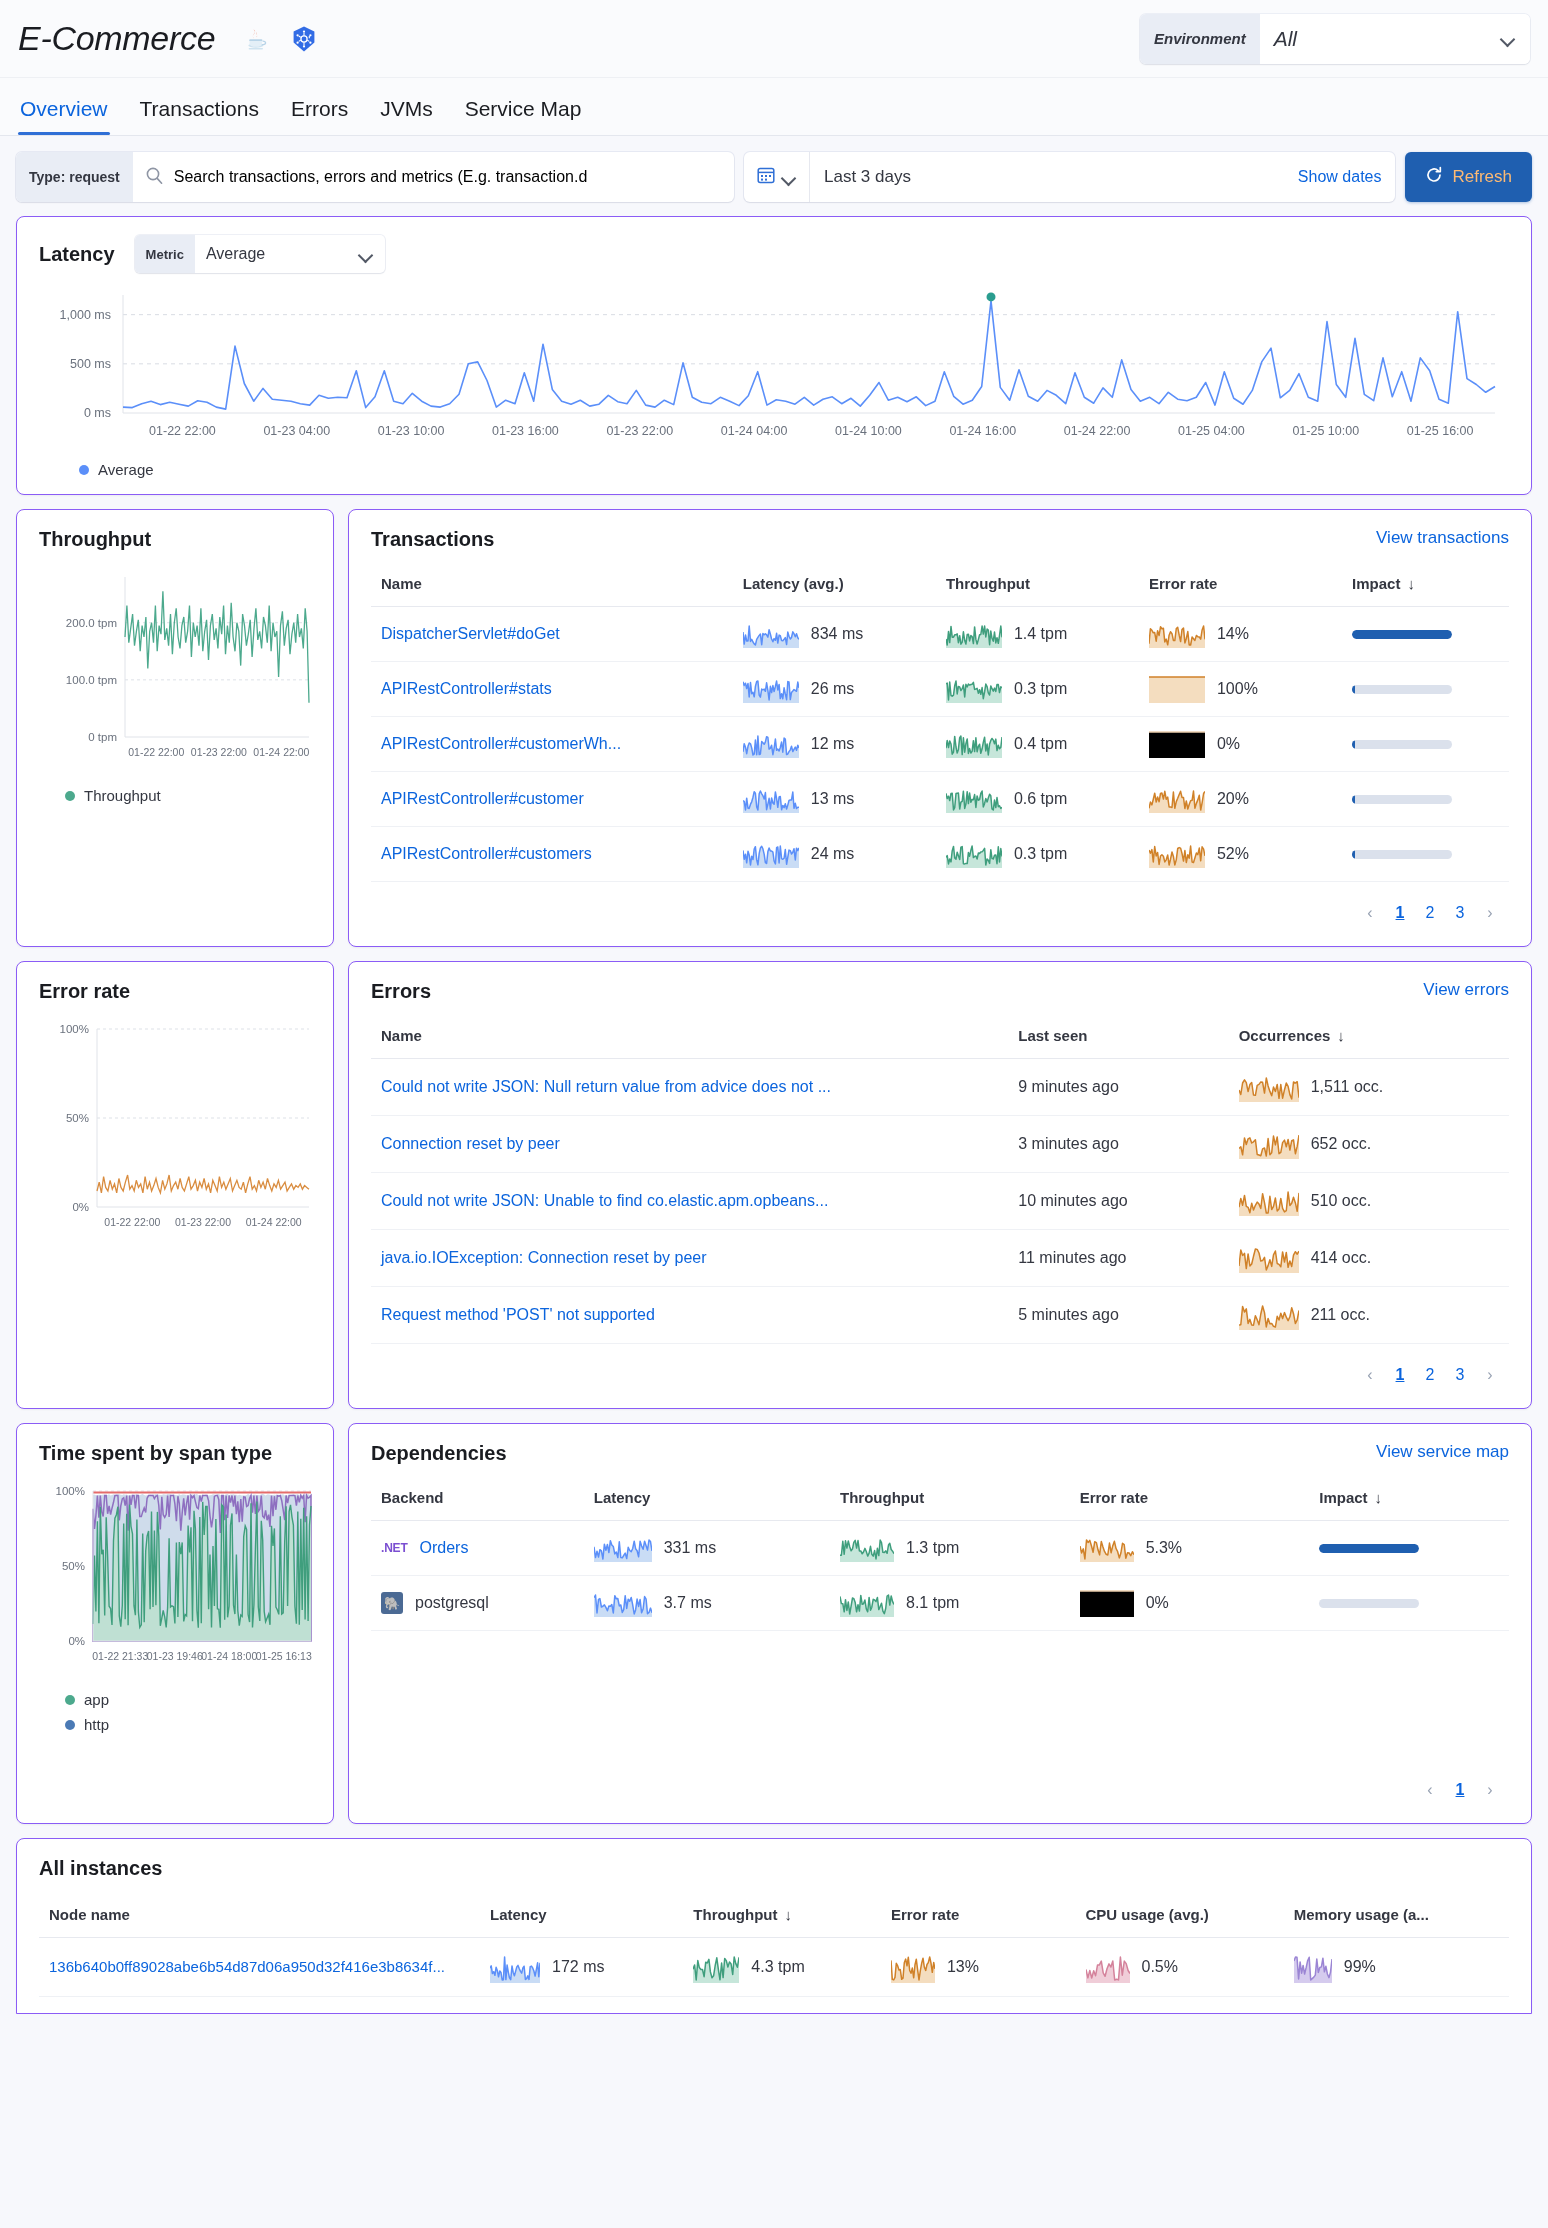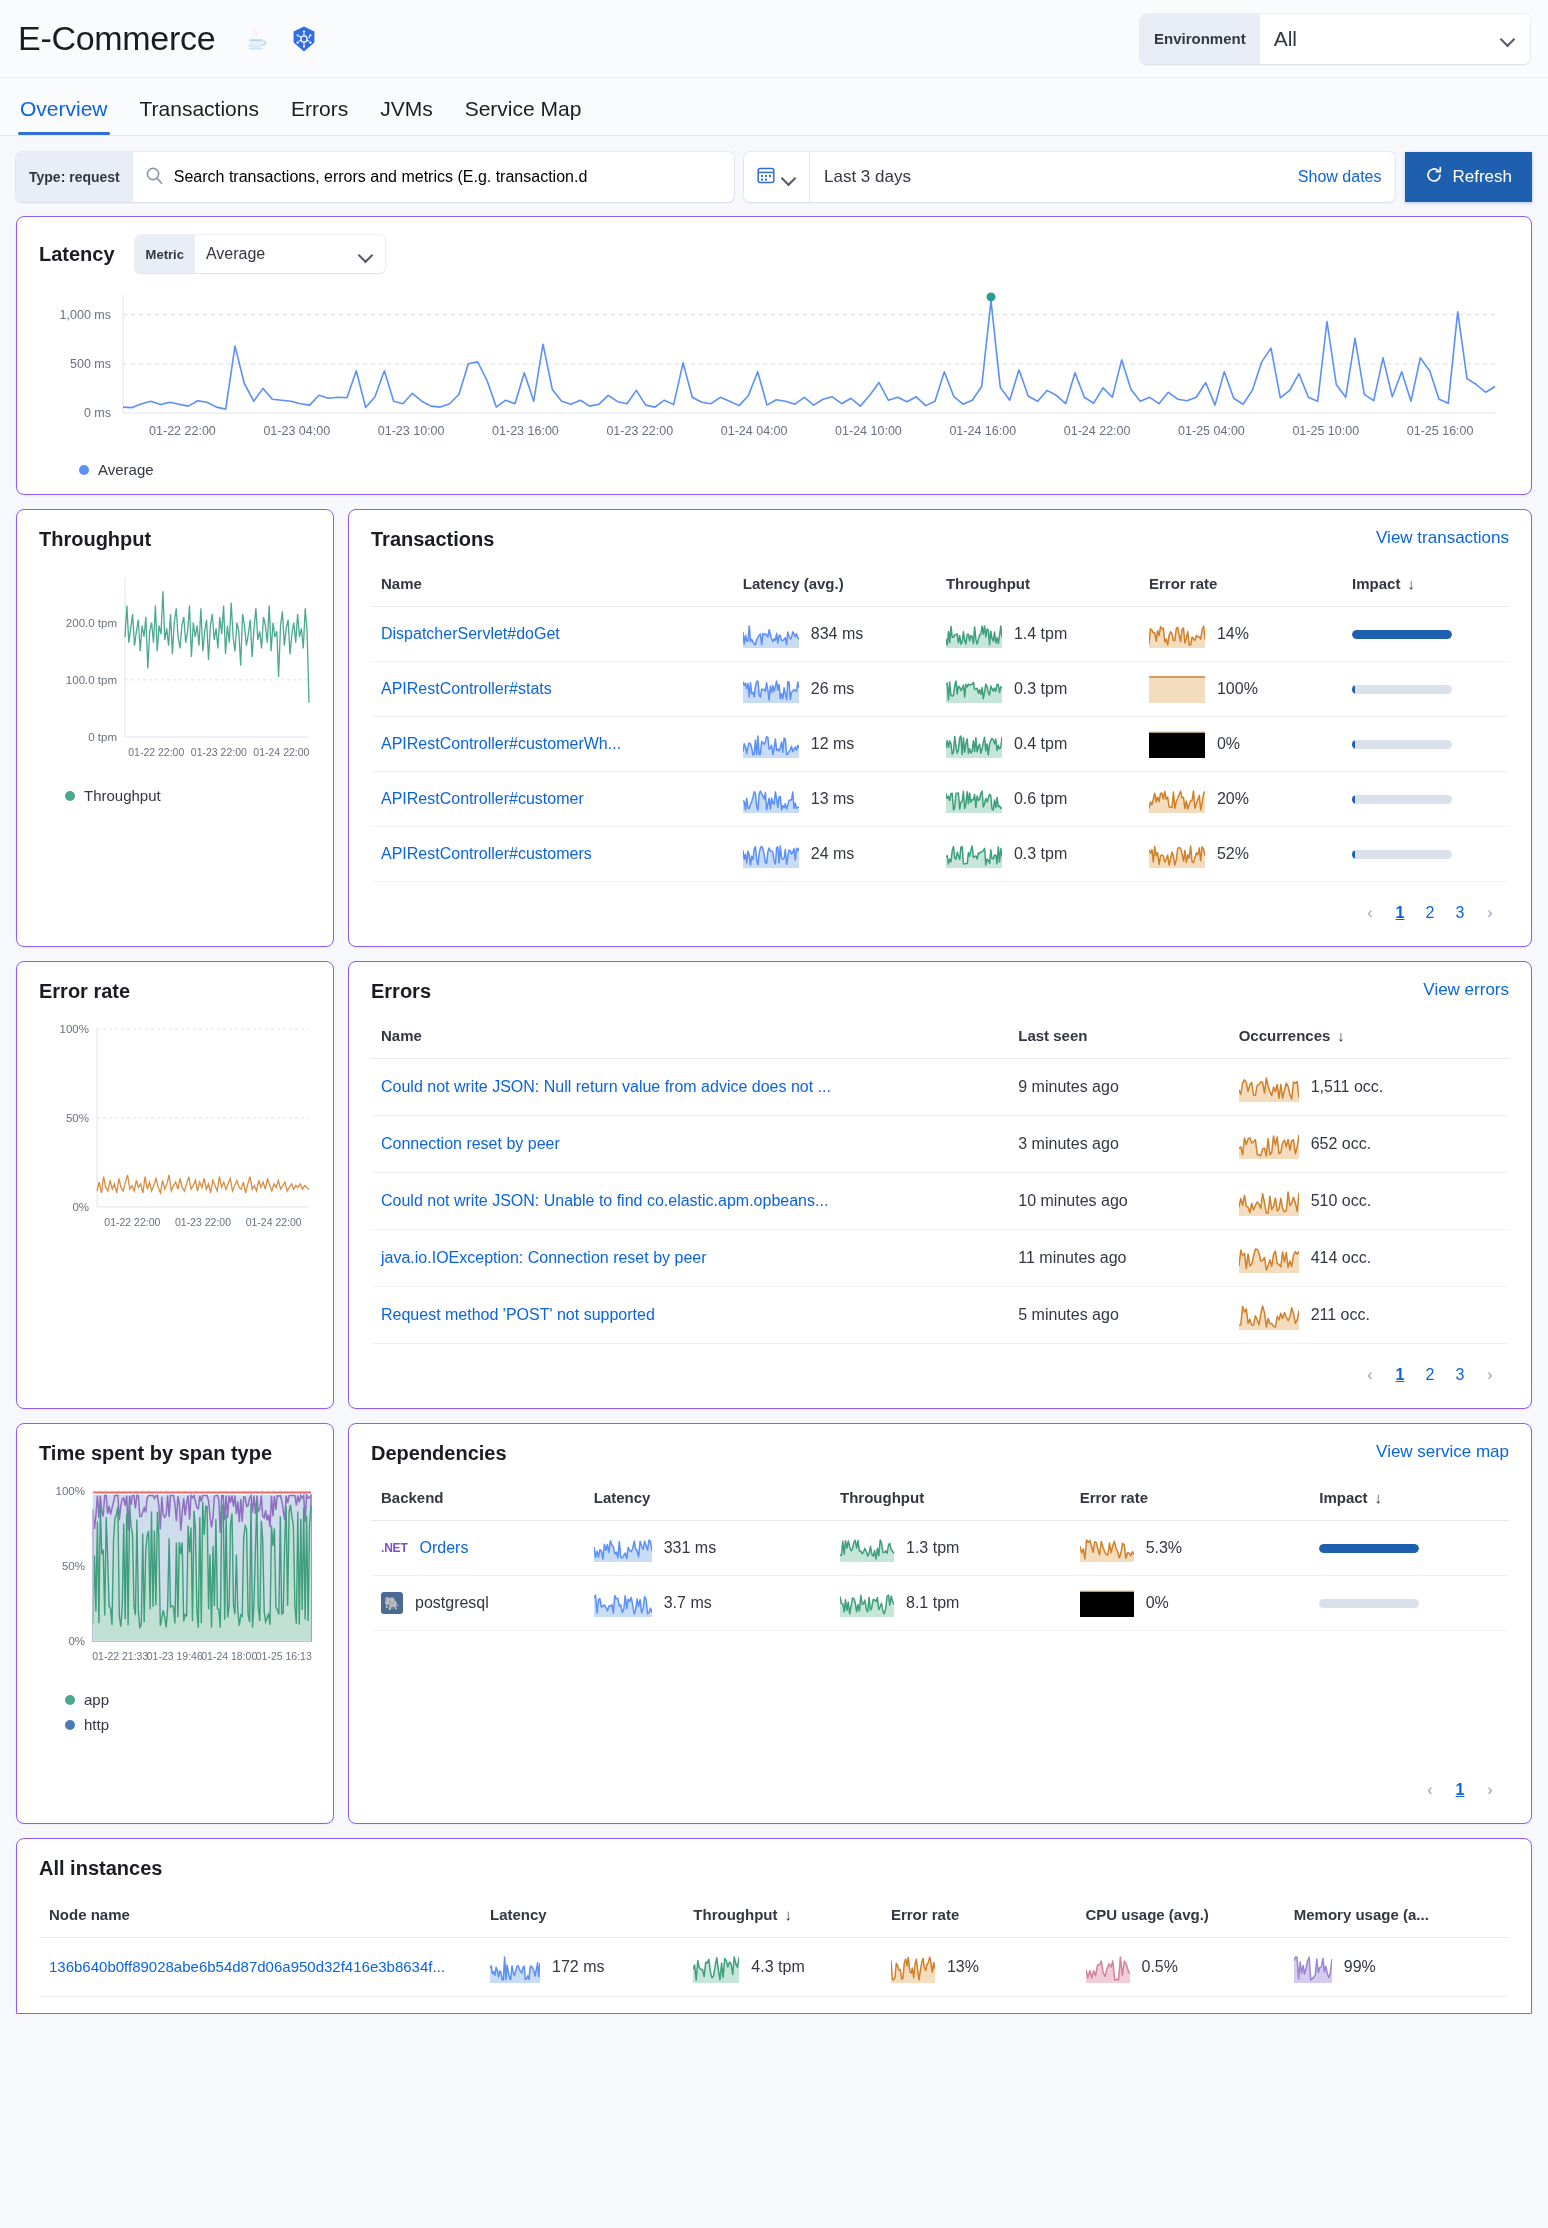--- a/index.html
+++ b/index.html
@@ -13,20 +13,21 @@
   body { padding-bottom: 0; }
 
   
   .app-header {
     height: 78px;
     background: #fafbfd;
     display: flex;
     align-items: center;
     padding: 0 18px;
     border-bottom: 1px solid #eef0f4;
+    font-style: italic;
   }
   .app-title {
     font-size: 34px;
     font-weight: 400;
     letter-spacing: -0.3px;
     color: #1a1c21;
   }
   .agent-icons { display: flex; align-items: center; gap: 18px; margin-left: 26px; }
   .icon-box { width: 30px; height: 30px; display: flex; align-items: center; justify-content: center; }
   .header-right { margin-left: auto; display: flex; align-items: center; }
@@ -141,22 +142,22 @@
     flex: 1; display: flex; align-items: center; padding: 0 14px;
     font-size: 17px; color: #343741;
   }
   .show-dates {
     display: flex; align-items: center; padding: 0 14px;
     font-size: 16px; color: #0b64dd; cursor: pointer;
   }
   .refresh-btn {
     height: 50px;
     background: #1f5fb0;
-    color: #ffffff;
-    border-radius: 0;
+    color: #fdba74;
+    border-radius: 6px;
     display: flex; align-items: center; gap: 9px;
     padding: 0 20px;
     font-size: 17px;
     cursor: pointer;
     box-shadow: 0 1px 3px rgba(31,95,176,.35);
     white-space: nowrap;
   }
 
   
   .grid { padding: 0 16px; display: flex; flex-direction: column; gap: 14px; }

